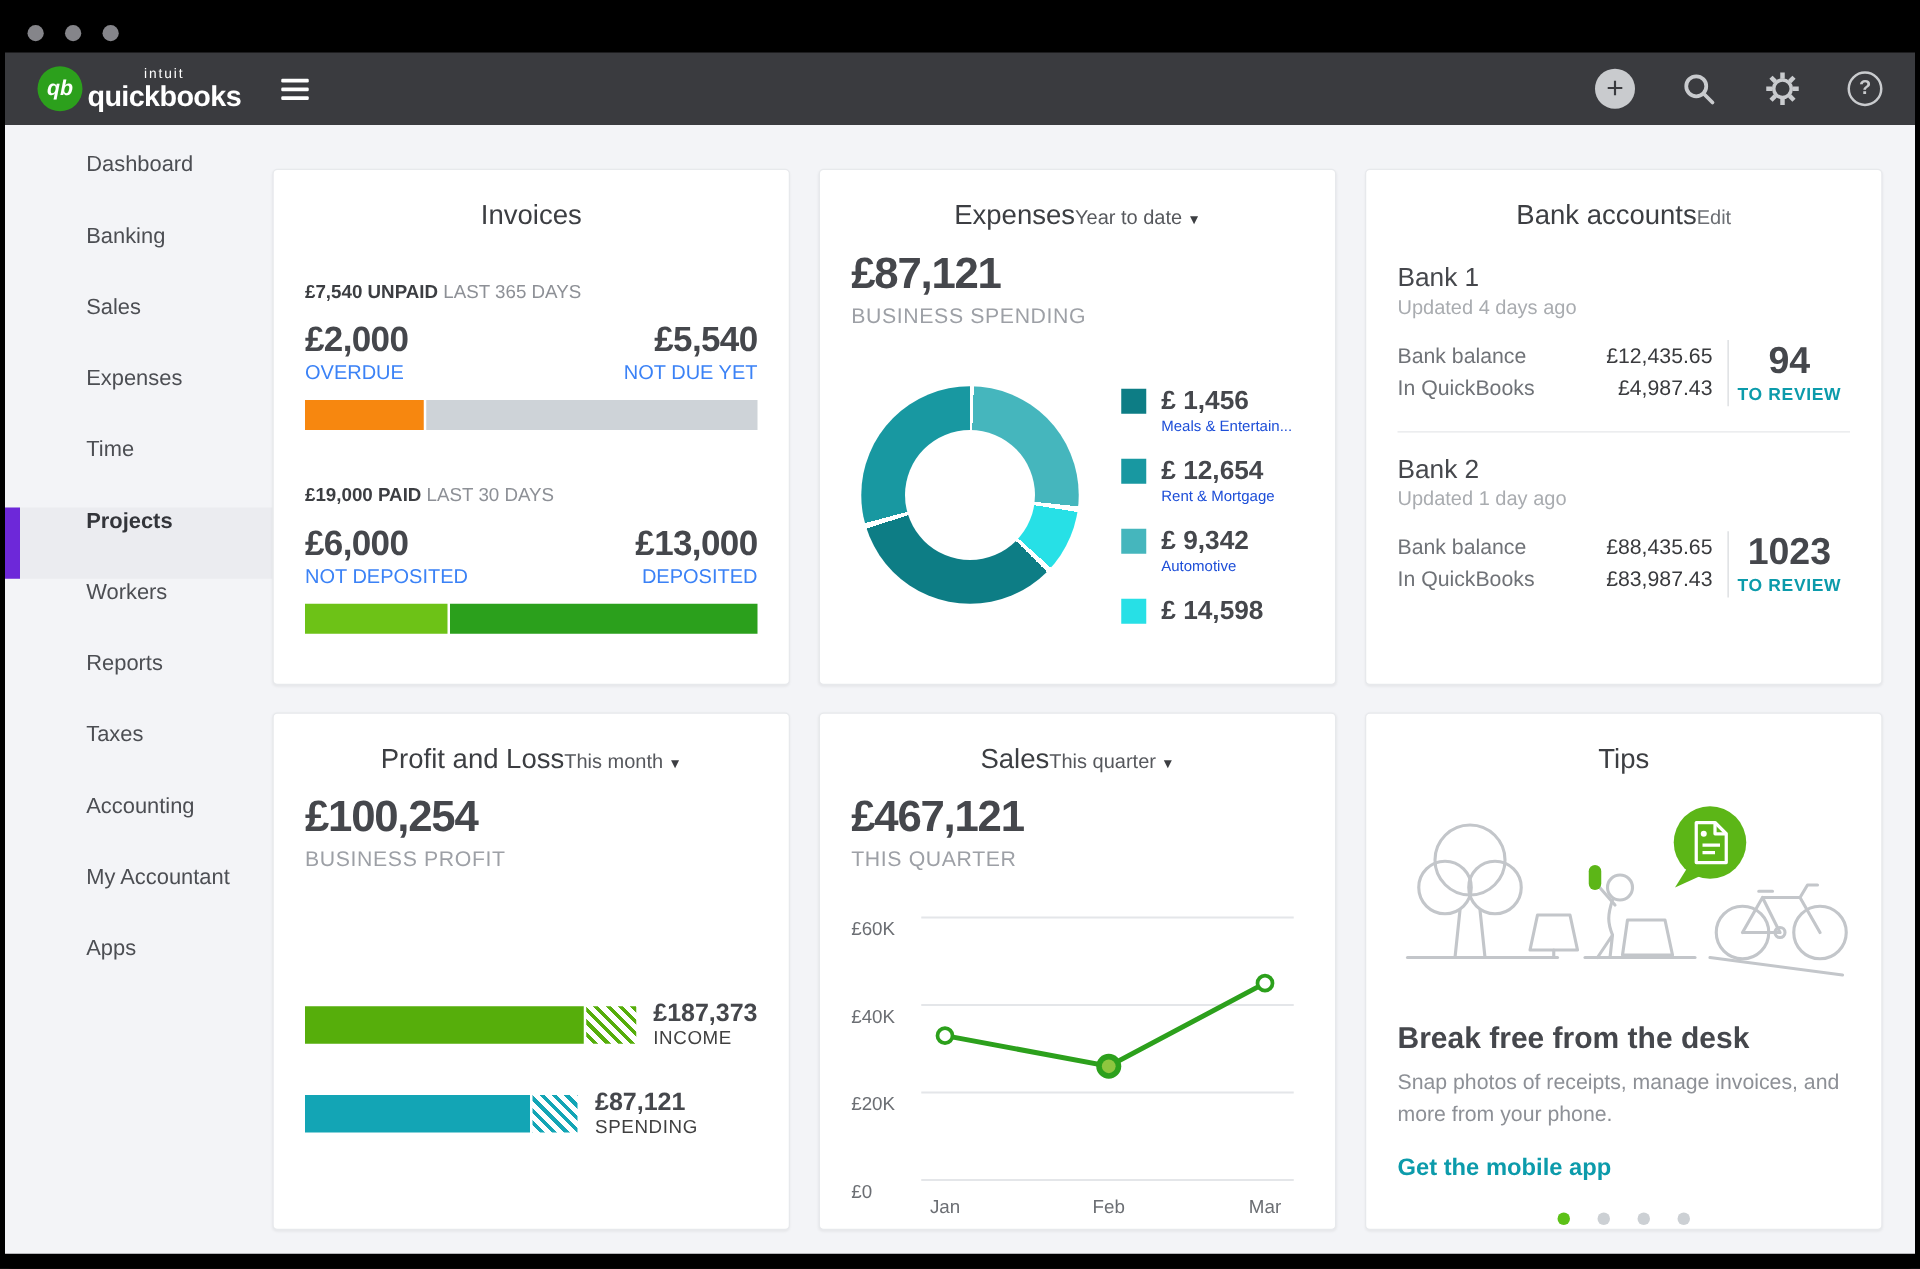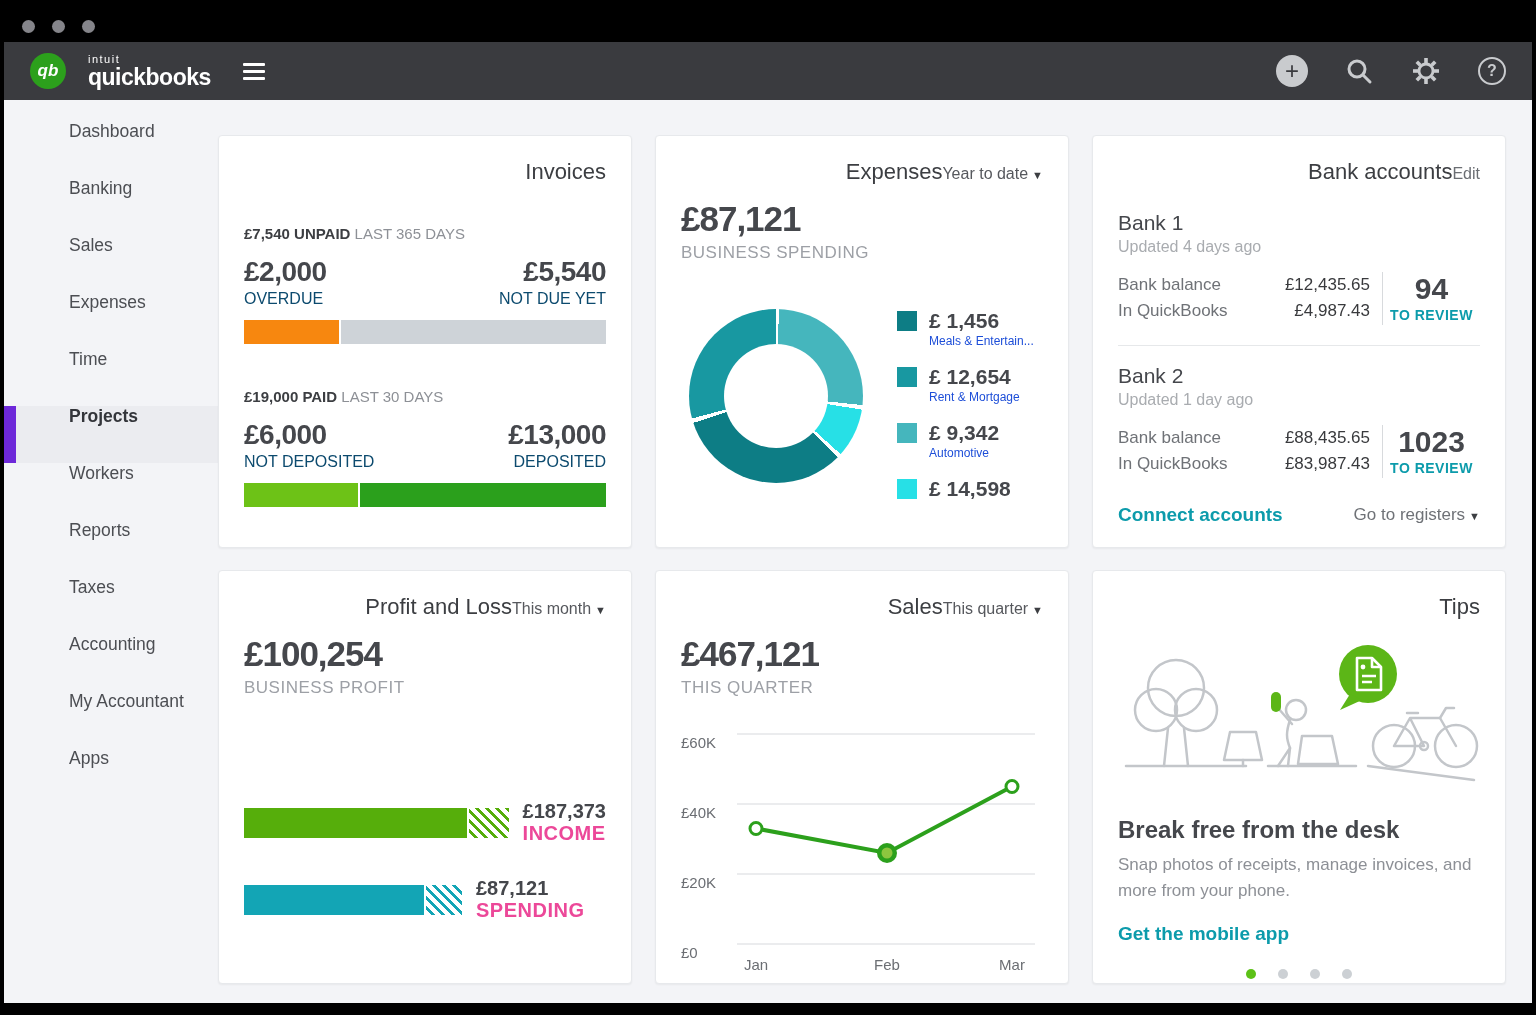--- a/index.html
+++ b/index.html
@@ -6,21 +6,21 @@
   html,body { width:1536px; height:1015px; background:#000; font-family:"Liberation Sans", sans-serif; }
   .window { position:relative; width:1536px; height:1015px; background:#000; border-radius:10px; overflow:hidden; }
 
   
   .titlebar { position:absolute; top:0; left:0; right:0; height:42px; background:#000; }
   .traffic { position:absolute; top:20px; left:22px; display:flex; gap:17px; }
   .traffic span { width:13px; height:13px; border-radius:50%; background:#85858a; }
 
   
   .appbar { position:absolute; top:42px; left:4px; right:4px; height:58px; background:#3a3b3f; display:flex; align-items:center; padding:0 26px; }
-  .logo-wrap { display:flex; align-items:center; gap:22px; }
+  .logo-wrap { display:flex; align-items:center; gap:4px;text-align:center; }
   .qb-circle { width:36px; height:36px; border-radius:50%; background:#2ca01c; color:#fff; display:flex; align-items:center; justify-content:center; font-weight:700; font-size:17px; font-style:italic; }
   .wordmark { color:#fff; line-height:1; }
   .wordmark .small { display:block; font-size:11px; letter-spacing:1.5px; margin-bottom:1px; color:#fff; }
   .wordmark .big { display:block; font-size:23px; font-weight:700; letter-spacing:-0.5px; }
   .hamburger { margin-left:32px; display:flex; flex-direction:column; gap:4px; cursor:pointer; }
   .hamburger span { width:22px; height:3px; background:#fff; border-radius:1px; }
   .appbar-right { margin-left:auto; display:flex; align-items:center; gap:36px; }
   .icon-plus { width:32px; height:32px; border-radius:50%; background:#c9cbce; color:#3a3b3f; display:flex; align-items:center; justify-content:center; font-size:24px; font-weight:400; line-height:1; cursor:pointer; }
   .icon-help { width:28px; height:28px; border-radius:50%; border:2.5px solid #c9cbce; color:#c9cbce; display:flex; align-items:center; justify-content:center; font-size:16px; font-weight:700; cursor:pointer; }
   .svg-icon { cursor:pointer; display:block; }
@@ -29,35 +29,35 @@
   .content { position:absolute; top:100px; left:4px; right:4px; bottom:12px; background:#f3f4f7; display:flex; overflow:hidden; }
 
   
   .sidebar { width:214px; padding-top:21px; flex-shrink:0; }
   .nav-item { height:57px; display:flex; padding-left:53px; font-size:17.5px; color:#4c4e53; cursor:pointer; border-left:12px solid transparent; }
   .nav-item.active { background:#ebecf0; border-left:12px solid #6d28d9; font-weight:700; color:#33353a; }
 
   
   .main { flex:1; display:grid; grid-template-columns:414px 414px 414px; grid-template-rows:413px 414px; gap:22px 23px; padding:35px 0 0 0; }
   .card { background:#fff; border:1px solid #e7e9ec; border-radius:4px; box-shadow:0 1px 2px rgba(0,0,0,0.05); padding:23px 25px; position:relative; overflow:hidden; }
-  .card-head { display:flex; align-items:baseline; justify-content:flex-end; }
+  .card-head { display:flex; align-items:baseline; justify-content:center; }
   .card-title { font-size:22px; font-weight:500; color:#3c3e42; }
   .range-label { font-size:16px; color:#56585d; cursor:pointer; }
   .range-label .tri { font-size:11px; color:#3c3e42; margin-left:4px; }
   .muted-link { font-size:16px; color:#6b6e73; cursor:pointer; }
   .big-amount { font-size:35px; font-weight:700; color:#45474c; letter-spacing:-1px; margin-top:14px; }
   .caps-sub { font-size:17px; color:#9da0a6; letter-spacing:0.5px; margin-top:4px; }
 
   
   .inv-block { margin-top:36px; }
   .inv-summary { font-size:15px; color:#8d9096; margin-bottom:14px; }
   .inv-summary b { color:#3c3e42; }
   .inv-amounts { display:flex; justify-content:space-between; align-items:flex-end; }
   .inv-amt { font-size:28px; font-weight:700; color:#45474c; letter-spacing:-0.5px; }
-  .inv-sub { font-size:16px; color:#0c4a6e; margin-top:2px; }
+  .inv-sub { font-size:16px; color:#3b82f6; margin-top:2px; }
   .inv-right { text-align:right; }
   .inv-bar { display:flex; gap:2px; height:24px; margin-top:12px; }
   .inv-bar div { height:100%; }
 
   
   .exp-flex { display:flex; margin-top:46px; align-items:flex-start; }
   .donut { width:174px; height:174px; border-radius:50%; position:relative; flex-shrink:0; margin-left:8px; }
   .donut::after { content:""; position:absolute; width:104px; height:104px; border-radius:50%; background:#fff; top:35px; left:35px; }
   .legend { margin-left:34px; display:flex; flex-direction:column; gap:17px; }
   .legend-item { display:flex; gap:12px; }
@@ -83,21 +83,21 @@
   .registers { font-size:17px; color:#6f7277; cursor:pointer; }
   .registers .tri { font-size:11px; color:#3c3e42; margin-left:4px; }
 
   
   .pl-bars { margin-top:102px; display:flex; flex-direction:column; gap:32px; }
   .pl-row { display:flex; align-items:center; }
   .pl-solid { height:30px; }
   .pl-hatch { height:30px; margin-left:2px; }
   .pl-text { margin-left:14px; }
   .pl-amt { font-size:20px; font-weight:700; color:#45474c; line-height:1.1; }
-  .pl-lab { font-size:20px; color:#ec4899; letter-spacing:0.5px;font-weight:bold; }
+  .pl-lab { font-size:15px; color:#404040; letter-spacing:0.5px; }
 
   
   .sales-chart { position:relative; margin-top:18px; }
 
   
   .tips-illus { margin-top:16px; }
   .tips-heading { font-size:24px; font-weight:700; color:#45474c; margin-top:18px; }
   .tips-body { font-size:17px; color:#8d9096; line-height:1.5; margin-top:8px; width:360px; }
   .tips-link { display:inline-block; margin-top:20px; }
   .dots { display:flex; gap:22px; justify-content:center; margin-top:24px; }
@@ -312,24 +312,20 @@
                 </div>
               <div class="bank-line">
                   <span class="lab">In QuickBooks</span>
                   <span class="val">£83,987.43</span>
                 </div>
             </div>
             <div class="bank-review">
               <div class="review-num">1023</div>
               <div class="review-lab">TO REVIEW</div>
             </div>
-          </div>
-          <div class="bank-foot">
-            <span class="teal-link">Connect accounts</span>
-            <span class="registers"><span>Go to registers</span><span class="tri">▼</span></span>
           </div>
         </div>
       </section>
 
       <section class="card">
         <div class="card-head">
           <h2 class="card-title">Profit and Loss</h2>
           <span class="range-label"><span>This month</span><span class="tri">▼</span></span>
         </div>
         <div class="big-amount">£100,254</div>

